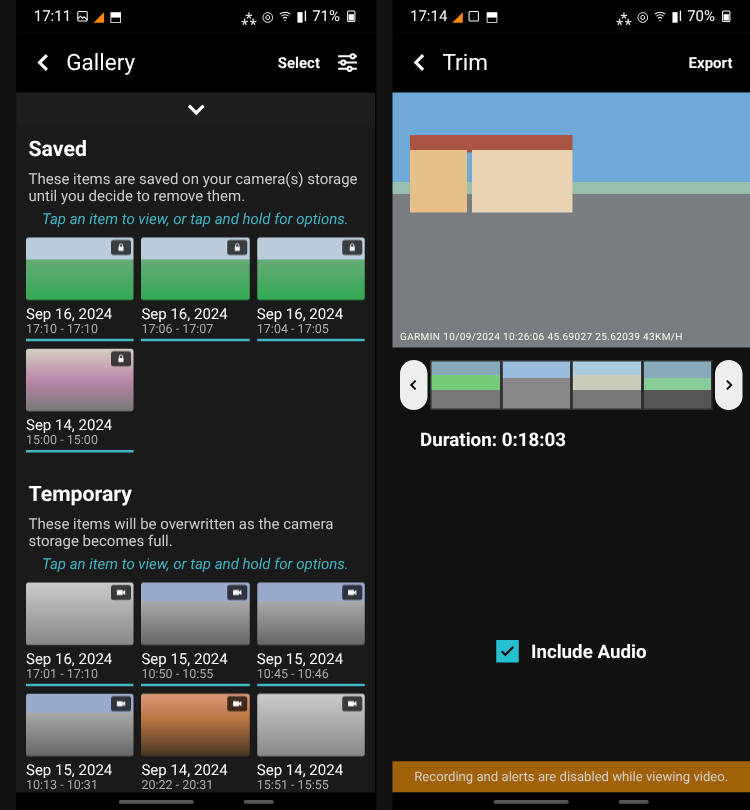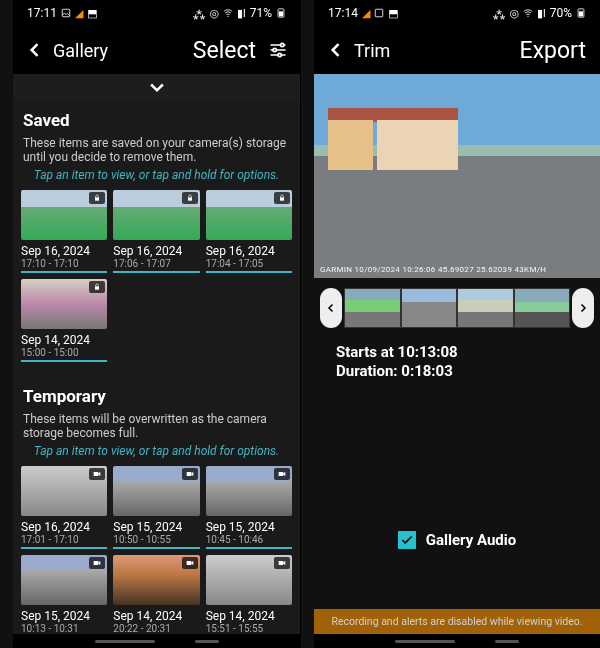--- a/index.html
+++ b/index.html
@@ -7,21 +7,21 @@
   .phone { width: 300px; height: 648px; background: #111; display: flex; flex-direction: column; padding-left: 13px; }
   .phone + .phone { border-left: 1px solid #000; }
 
   .status { display: flex; justify-content: space-between; align-items: center; height: 26px; padding: 0 14px; font-size: 12px; background: #000; }
   .status .left, .status .right { display: flex; align-items: center; gap: 4px; }
   .ic-small { width: 10px; height: 10px; }
 
   .appbar { display: flex; align-items: center; height: 48px; padding: 0 10px; background: #000; }
   .appbar .back { width: 24px; height: 24px; display: flex; align-items: center; justify-content: center; }
   .appbar .title { margin-left: 6px; font-size: 18px; font-weight: 400; flex: 1; }
-  .appbar .action { font-size: 23px; font-weight: 400; margin-right: 10px; }
+  .appbar .action { font-size: 12px; font-weight: 700; margin-right: 10px; }
   .appbar .tune { width: 24px; height: 24px; display: flex; align-items: center; justify-content: center; }
 
   .collapse-row { display: flex; justify-content: center; align-items: center; height: 26px; background: #1d1d1d; }
 
   .scroll { flex: 1; overflow-y: auto; background: #1a1a1a; }
   .scroll::-webkit-scrollbar { width: 0; }
 
   .section-head { padding: 10px 10px 6px; font-size: 17px; font-weight: 700; background: #1a1a1a; }
   .section-desc { padding: 0 10px 4px; font-size: 12px; color: #ccc; }
   .section-tip { padding: 0 10px 8px; font-size: 12px; font-style: italic; color: #3fb6c6; text-align: center; }
@@ -317,31 +317,30 @@
       <div class="fr f4"></div>
     </div>
     <div class="strip-btn">
       <svg width="12" height="12" viewBox="0 0 24 24">
           <path d="M9 5l7 7-7 7" fill="none" stroke="#000" stroke-width="3"></path>
         </svg>
     </div>
   </div>
 
   <div class="info">
-    <p><span>Starts at </span><span>10:13:08</span></p>
     <p><span>Duration: </span><span>0:18:03</span></p>
   </div>
 
   <div class="audio-row">
     <div class="chk">
       <svg width="14" height="14" viewBox="0 0 24 24">
           <path d="M4 12l5 5 11-11" fill="none" stroke="#111" stroke-width="3"></path>
         </svg>
     </div>
-    <span class="audio-label">Gallery Audio</span>
+    <span class="audio-label">Include Audio</span>
   </div>
 
   <div class="disabled-banner">Recording and alerts are disabled while viewing video.</div>
 
   <div class="bottom-bar">
     <div class="bb-line"></div>
     <div class="bb-line" style="width:24px"></div>
   </div>
 </div>
 

